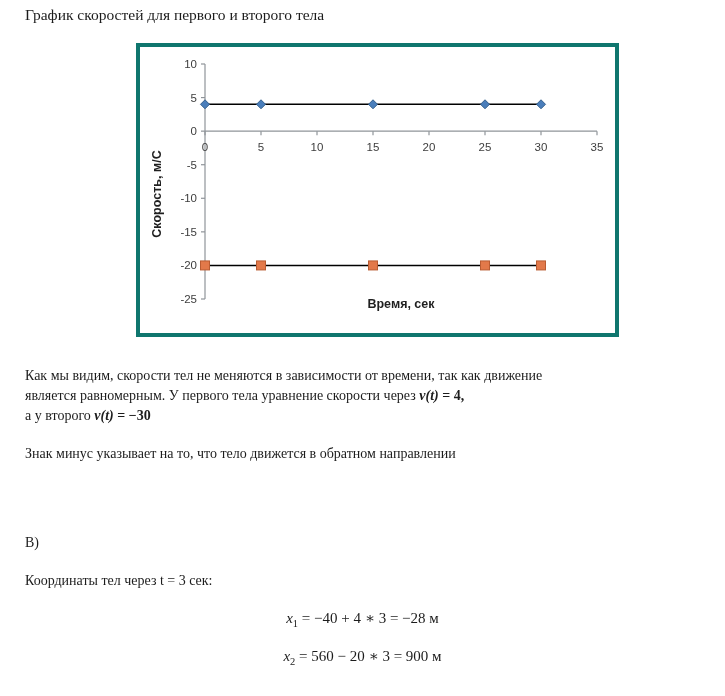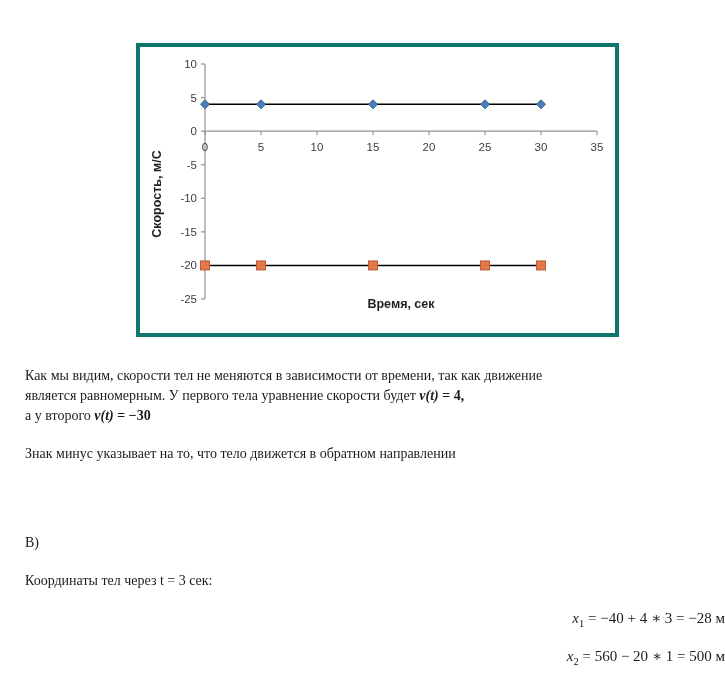--- a/index.html
+++ b/index.html
@@ -5,29 +5,30 @@
   html,body{margin:0;padding:0;background:#fff;}
   .page{position:relative;width:725px;height:696px;background:#ffffff;overflow:hidden;
         font-family:"Liberation Serif","DejaVu Serif",serif;color:#1c1c1c;}
   .doc-title{position:absolute;left:25px;top:6px;font-size:15.5px;}
   .chart-box{position:absolute;left:136px;top:43px;width:475px;height:286px;
              border:4px solid #0f766e;background:#fff;}
   .chart-box svg{display:block;}
   .para{position:absolute;left:25px;width:685px;margin:0;font-size:14px;line-height:20px;}
   .math-func{font-style:italic;font-weight:bold;}
   .math-rest{font-weight:bold;}
-  .formula{position:absolute;left:0;width:725px;margin:0;text-align:right;font-size:15px;}
+  .formula{position:absolute;left:0;width:725px;margin:0;text-align:center;font-size:15px;}
   .mvar{font-style:italic;}
   .formula sub{font-size:10.5px;}
 </style>
 </head>
 <body>
 
 <div class="page">
 
+  <div class="doc-title">График скоростей для первого и второго тела</div>
 
   <div class="chart-box">
     <svg id="chart-svg" width="475" height="286" viewBox="0 0 475 286">
         <g>
           <line x1="65" y1="17" x2="65" y2="252" stroke="#8f9499" stroke-width="1.2"></line>
           <line x1="61" y1="17" x2="65" y2="17" stroke="#8f9499" stroke-width="1.2"></line>
           <text x="57" y="21" text-anchor="end" font-size="11.5" fill="#3d3d3d" font-family="&quot;Liberation Sans&quot;,&quot;DejaVu Sans&quot;,sans-serif">10</text>
           <line x1="61" y1="50.57142857142857" x2="65" y2="50.57142857142857" stroke="#8f9499" stroke-width="1.2"></line>
           <text x="57" y="54.57142857142857" text-anchor="end" font-size="11.5" fill="#3d3d3d" font-family="&quot;Liberation Sans&quot;,&quot;DejaVu Sans&quot;,sans-serif">5</text>
           <line x1="61" y1="84.14285714285714" x2="65" y2="84.14285714285714" stroke="#8f9499" stroke-width="1.2"></line>
@@ -78,27 +79,27 @@
           <rect x="340.5" y="213.92857142857142" width="9" height="9" fill="#e2794a" stroke="#b95c32" stroke-width="1"></rect>
           <rect x="396.5" y="213.92857142857142" width="9" height="9" fill="#e2794a" stroke="#b95c32" stroke-width="1"></rect>
         </g>
         <text x="261" y="261" text-anchor="middle" font-size="12.5" font-weight="bold" fill="#1f1f1f" font-family="&quot;Liberation Sans&quot;,&quot;DejaVu Sans&quot;,sans-serif">Время, сек</text>
         <text transform="translate(21,147) rotate(-90)" text-anchor="middle" font-size="12.5" font-weight="bold" fill="#1f1f1f" font-family="&quot;Liberation Sans&quot;,&quot;DejaVu Sans&quot;,sans-serif">Скорость, м/С</text>
       </svg>
   </div>
 
   <p class="para" style="top:366px">
     <span>Как мы видим, скорости тел не меняются в зависимости от времени, так как движение</span><br>
-    <span>является равномерным. У первого тела уравнение скорости будет </span><span class="math-func">v(t)</span><span class="math-rest"> = 4,</span><br>
+    <span>является равномерным. У первого тела уравнение скорости через </span><span class="math-func">v(t)</span><span class="math-rest"> = 4,</span><br>
     <span>а у второго </span><span class="math-func">v(t)</span><span class="math-rest"> = −30</span>
   </p>
 
   <p class="para" style="top:444px">Знак минус указывает на то, что тело движется в обратном направлении</p>
 
   <p class="para" style="top:533px">В)</p>
 
   <p class="para" style="top:571px">Координаты тел через t = 3 сек:</p>
 
   <p class="formula" style="top:609px"><span class="mvar">x</span><sub>1</sub><span> = −40 + 4 ∗ 3 = −28 м</span></p>
 
-  <p class="formula" style="top:647px"><span class="mvar">x</span><sub>2</sub><span> = 560 − 20 ∗ 1 = 500 м</span></p>
+  <p class="formula" style="top:647px"><span class="mvar">x</span><sub>2</sub><span> = 560 − 20 ∗ 3 = 900 м</span></p>
 
 </div>
 
 </body></html>

